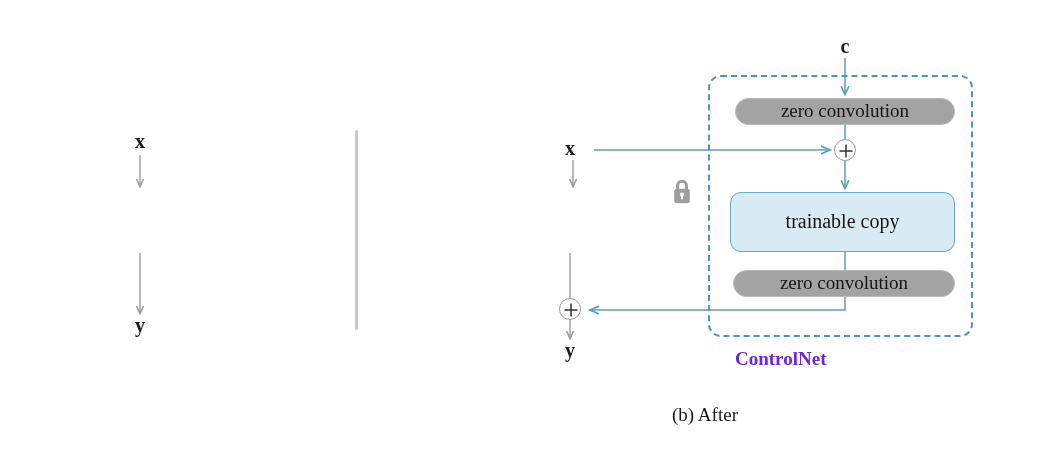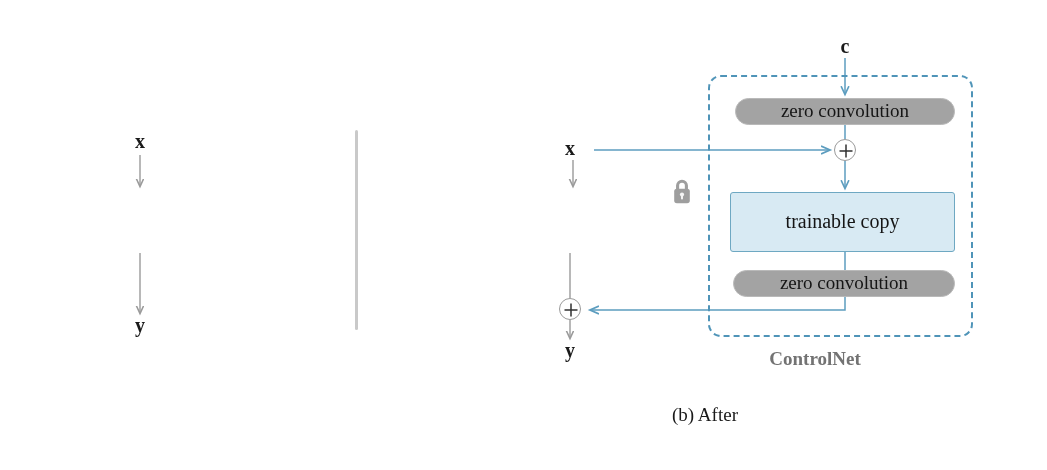--- a/index.html
+++ b/index.html
@@ -8,27 +8,27 @@
   #stage{position:absolute;left:0;top:0;width:1047px;height:470px;}
   svg#wires{position:absolute;left:0;top:0;width:1047px;height:470px;pointer-events:none;}
 
   .node{position:absolute;box-sizing:border-box;display:flex;align-items:center;
         justify-content:center;text-align:center;line-height:1.18;}
 
   .block{background:#f1f1f1;border:1.3px solid #a8a8a8;border-radius:11px;
          font-size:20px;color:#151515;box-shadow:0 1px 1px rgba(0,0,0,.05);}
   .pill{background:#a3a3a3;border:1.3px solid #b9b9b9;border-radius:14px;
         font-size:19px;color:#151515;}
-  .tcopy{background:#d8eaf3;border:1.4px solid #6ea8c2;border-radius:3px;
+  .tcopy{background:#d8eaf3;border:1.4px solid #6ea8c2;border-radius:11px;
          font-size:20px;color:#151515;}
 
   .vlabel{position:absolute;font-size:20px;font-weight:bold;color:#1a1a1a;
           text-align:center;font-family:"Liberation Serif","DejaVu Serif",serif;}
   .caption{position:absolute;font-size:19px;color:#1a1a1a;text-align:center;}
-  .netname{position:absolute;font-size:19px;font-weight:bold;color:#737373;text-align:center;}
+  .netname{position:absolute;font-size:19px;font-weight:bold;color:#6d28d9;}
 
   .dashbox{position:absolute;border:2px dashed #4f94b8;border-radius:13px;
            background:transparent;}
   .divider{position:absolute;background:#c9c9c9;width:3px;border-radius:2px;}
 
   .lock{position:absolute;}
   .plus{position:absolute;box-sizing:border-box;border:1.4px solid #9a9a9a;
         border-radius:50%;background:#ffffff;}
 </style>
 </head>

